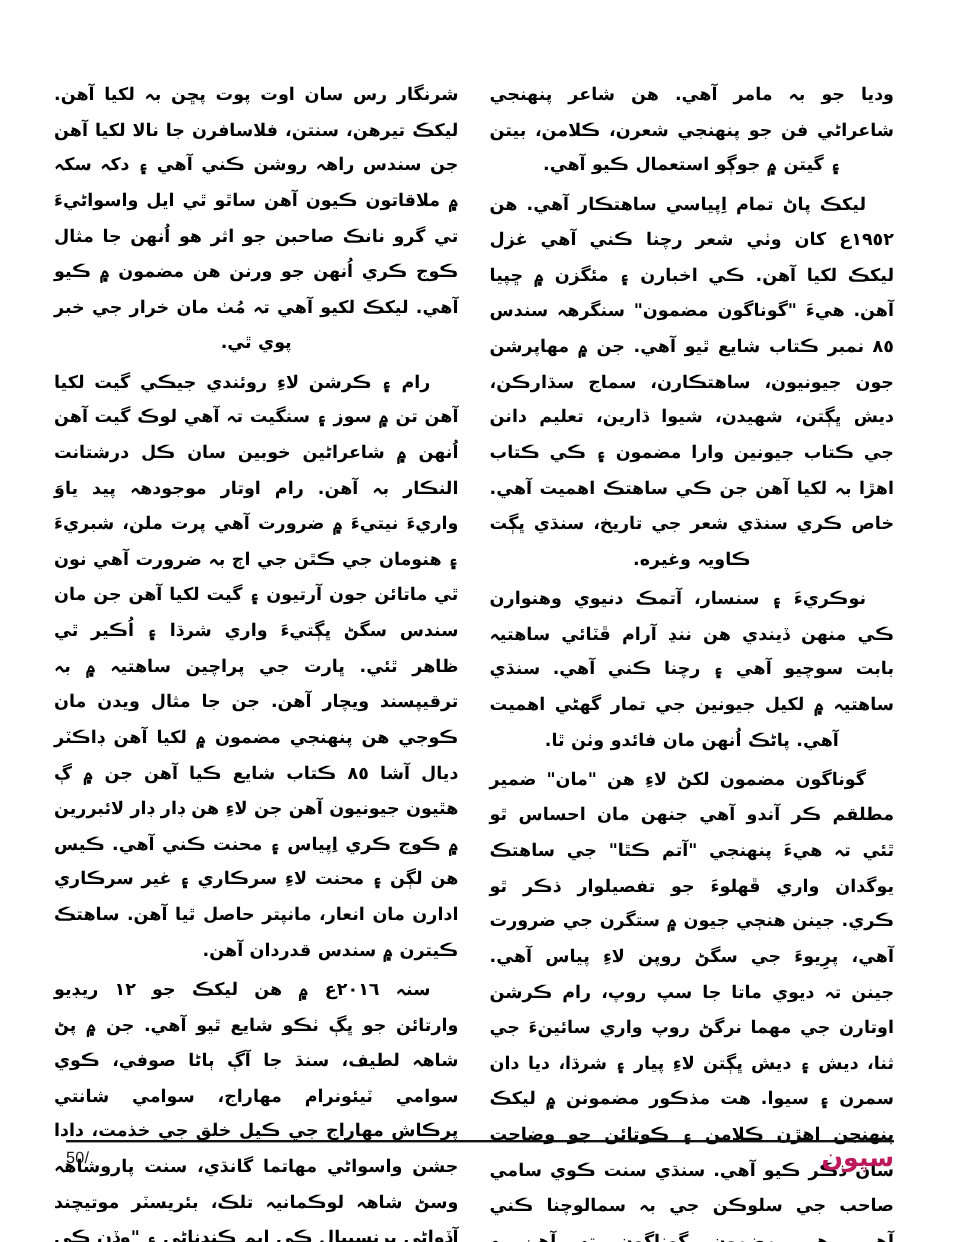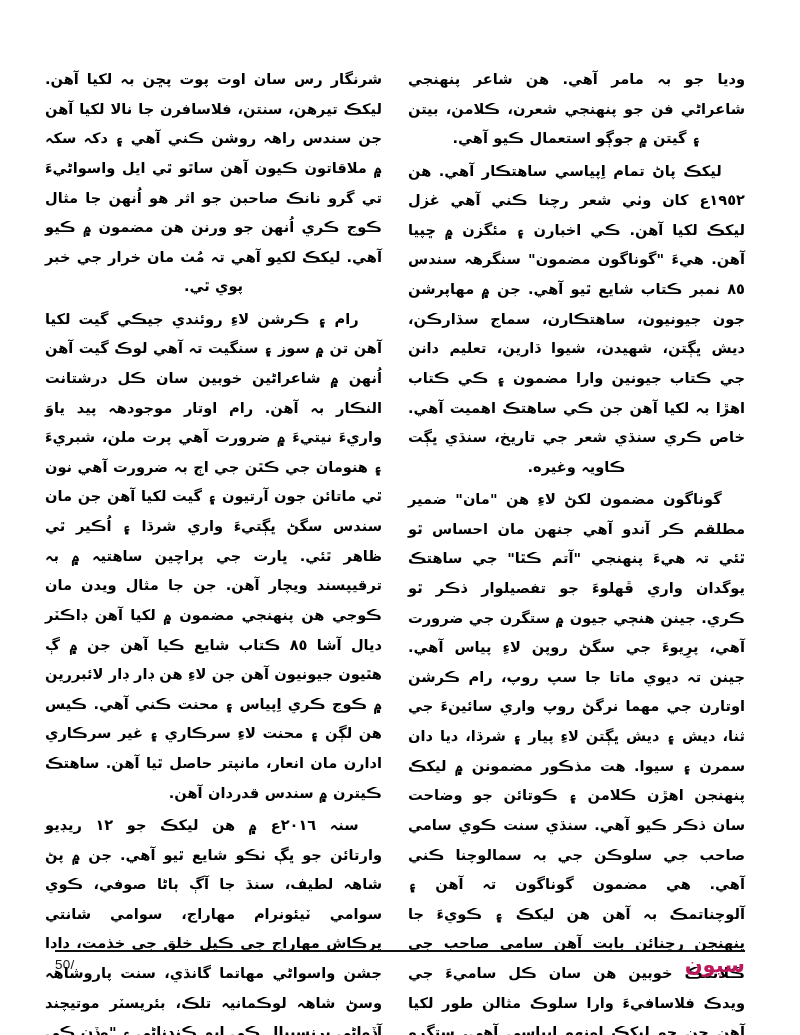--- a/index.html
+++ b/index.html
@@ -110,20 +110,21 @@
 </head>
 <body>
 
 <div class="page">
 
   <div class="body-area">
 
     <div class="column">
       <p class="para last-center">وديا جو بہ مامر آهي. هن شاعر پنهنجي شاعراڻي فن جو پنهنجي شعرن، ڪلامن، بيتن ۽ گيتن ۾ جوڳو استعمال ڪيو آهي.</p>
       <p class="para indent last-center">ليکڪ پاڻ تمام اِپياسي ساهتڪار آهي. هن ١٩٥٢ع کان وٺي شعر رچنا ڪني آهي غزل ليکڪ لکيا آهن. ڪي اخبارن ۽ مئگزن ۾ ڇپيا آهن. هيءَ "گوناگون مضمون" سنگرهہ سندس ٨٥ نمبر ڪتاب شايع ٿيو آهي. جن ۾ مهاپرشن جون جيونيون، ساهتڪارن، سماج سڌارڪن، ديش ڀڳتن، شهيدن، شيوا ڌارين، تعليم دانن جي ڪتاب جيونين وارا مضمون ۽ ڪي ڪتاب اهڙا بہ لکيا آهن جن ڪي ساهتڪ اهميت آهي. خاص ڪري سنڌي شعر جي تاريخ، سنڌي ڀڳت ڪاويہ وغيره.</p>
+      <p class="para indent last-center">نوڪريءَ ۽ سنسار، آتمڪ دنيوي وهنوارن ڪي منهن ڏيندي هن ننڍ آرام ڦٽائي ساهتيہ بابت سوچيو آهي ۽ رچنا ڪني آهي. سنڌي ساهتيہ ۾ لکيل جيونين جي تمار گهڻي اهميت آهي. پاڻڪ اُنهن مان فائدو وٺن ٿا.</p>
       <p class="para indent">گوناگون مضمون لکڻ لاءِ هن "مان" ضمير مطلقم ڪر آندو آهي جنهن مان احساس ٿو ٿئي تہ هيءَ پنهنجي "آتم ڪٿا" جي ساهتڪ يوگدان واري ڦهلوءَ جو تفصيلوار ذڪر ٿو ڪري. جينن هنڄي جيون ۾ ستگرن جي ضرورت آهي، پرِيوءَ جي سگڻ روپن لاءِ پياس آهي. جينن تہ ديوي ماتا جا سپ روپ، رام ڪرشن اوتارن جي مهما نرگڻ روپ واري سائينءَ جي ثنا، ديش ۽ ديش ڀڳتن لاءِ پيار ۽ شرڌا، ديا دان سمرن ۽ سيوا. هت مذڪور مضمونن ۾ ليکڪ پنهنجن اهڙن ڪلامن ۽ ڪوتائن جو وضاحت سان ذڪر ڪيو آهي. سنڌي سنت ڪوي سامي صاحب جي سلوڪن جي بہ سمالوچنا ڪني آهي. هي مضمون گوناگون تہ آهن ۽ آلوچناتمڪ بہ آهن هن ليکڪ ۽ ڪويءَ جا پنهنجن رچنائن بابت آهن سامي صاحب جي ڪلاتمڪ خوبين هن سان ڪل ساميءَ جي ويدڪ فلاسافيءَ وارا سلوڪ مثالن طور لکيا آهن جن جو ليکڪ اونهو اِپياسي آهي. ستگرو سوامي شانتي پرڪاش مهاراج ۽ دادا جشن واسواڻيءَ لاءِ ڪيس اُڪير آهي تہ اُنهن جي مهما، ورهہ، ويدنا سان پرپور گيتن ۾ موسيقي ۽ مٺاس وارا شبد پوءِ سِپِني ڪلاتمڪ خصوصتن سان ويوگ</p>
     </div>
 
     <div class="column">
       <p class="para last-center">شرنگار رس سان اوت پوت پڇن بہ لکيا آهن. ليکڪ تيرهن، سنتن، فلاسافرن جا نالا لکيا آهن جن سندس راهہ روشن ڪني آهي ۽ دکہ سکہ ۾ ملاقاتون ڪيون آهن ساٿو ٿي ايل واسواڻيءَ تي گرو نانڪ صاحبن جو اثر هو اُنهن جا مثال ڪوج ڪري اُنهن جو ورنن هن مضمون ۾ ڪيو آهي. ليکڪ لکيو آهي تہ مُٺ مان خرار جي خبر پوي ٿي.</p>
       <p class="para indent">رام ۽ ڪرشن لاءِ روئندي جيڪي گيت لکيا آهن تن ۾ سوز ۽ سنگيت تہ آهي لوڪ گيت آهن اُنهن ۾ شاعراڻين خوبين سان ڪل درشتانت النڪار بہ آهن. رام اوتار موجودهہ پيد ياوَ واريءَ نيتيءَ ۾ ضرورت آهي پرت ملن، شبريءَ ۽ هنومان جي ڪٿن جي اڄ بہ ضرورت آهي نون ٿي ماتائن جون آرتيون ۽ گيت لکيا آهن جن مان سندس سگڻ ڀڳتيءَ واري شرڌا ۽ اُڪير ٿي ظاهر ٿئي. ڀارت جي پراچين ساهتيہ ۾ بہ ترقيپسند ويچار آهن. جن جا مثال ويدن مان ڪوجي هن پنهنجي مضمون ۾ لکيا آهن ڊاڪٽر ديال آشا ٨٥ ڪتاب شايع ڪيا آهن جن ۾ ڳ هٿيون جيونيون آهن جن لاءِ هن ڊار ڊار لائبررين ۾ ڪوج ڪري اِپياس ۽ محنت ڪني آهي. ڪيس هن لڳن ۽ محنت لاءِ سرڪاري ۽ غير سرڪاري ادارن مان انعار، مانپتر حاصل ٿيا آهن. ساهتڪ ڪيترن ۾ سندس قدردان آهن.</p>
       <p class="para indent last-center">سنہ ٢٠١٦ع ۾ هن ليکڪ جو ١٢ ريڊيو وارتائن جو ڀڳ ٺڪو شايع ٿيو آهي. جن ۾ پڻ شاهہ لطيف، سنڌ جا آڳ ٻاڻا صوفي، ڪوي سوامي ٽيئونرام مهاراج، سوامي شانتي پرڪاش مهاراج جي ڪيل خلق جي خذمت، دادا جشن واسواڻي مهاتما گانڌي، سنت پاروشاهہ وسڻ شاهہ لوڪمانيہ تلڪ، بئريسٽر موتيچند آڏواڻي پرنسيپال ڪي ايم ڪندناڻي ۽ "وڏن ڪي نظر انداز ڪيو ٿو وڃي" سماجڪ ڪرسمن جو ليکڪ آهي پيون جيونيون آهن ليکڪ پنهنجي سموري ساهتيہ ۾ جن جو جيون چرتر لکيو آهي اُهي شاعر يا ليکڪ، سنت، ديش ڀڳت، پرماتما جي چرن وندنا ڪندڙ، سنت، ستگرو، عالم شيوا ڌاري اُهي سڀ اَڄ سنڌي سماج سِپيتا ۽ ساهتيہ جا امر ڪردار آهن.</p>
     </div>
 
   </div>

